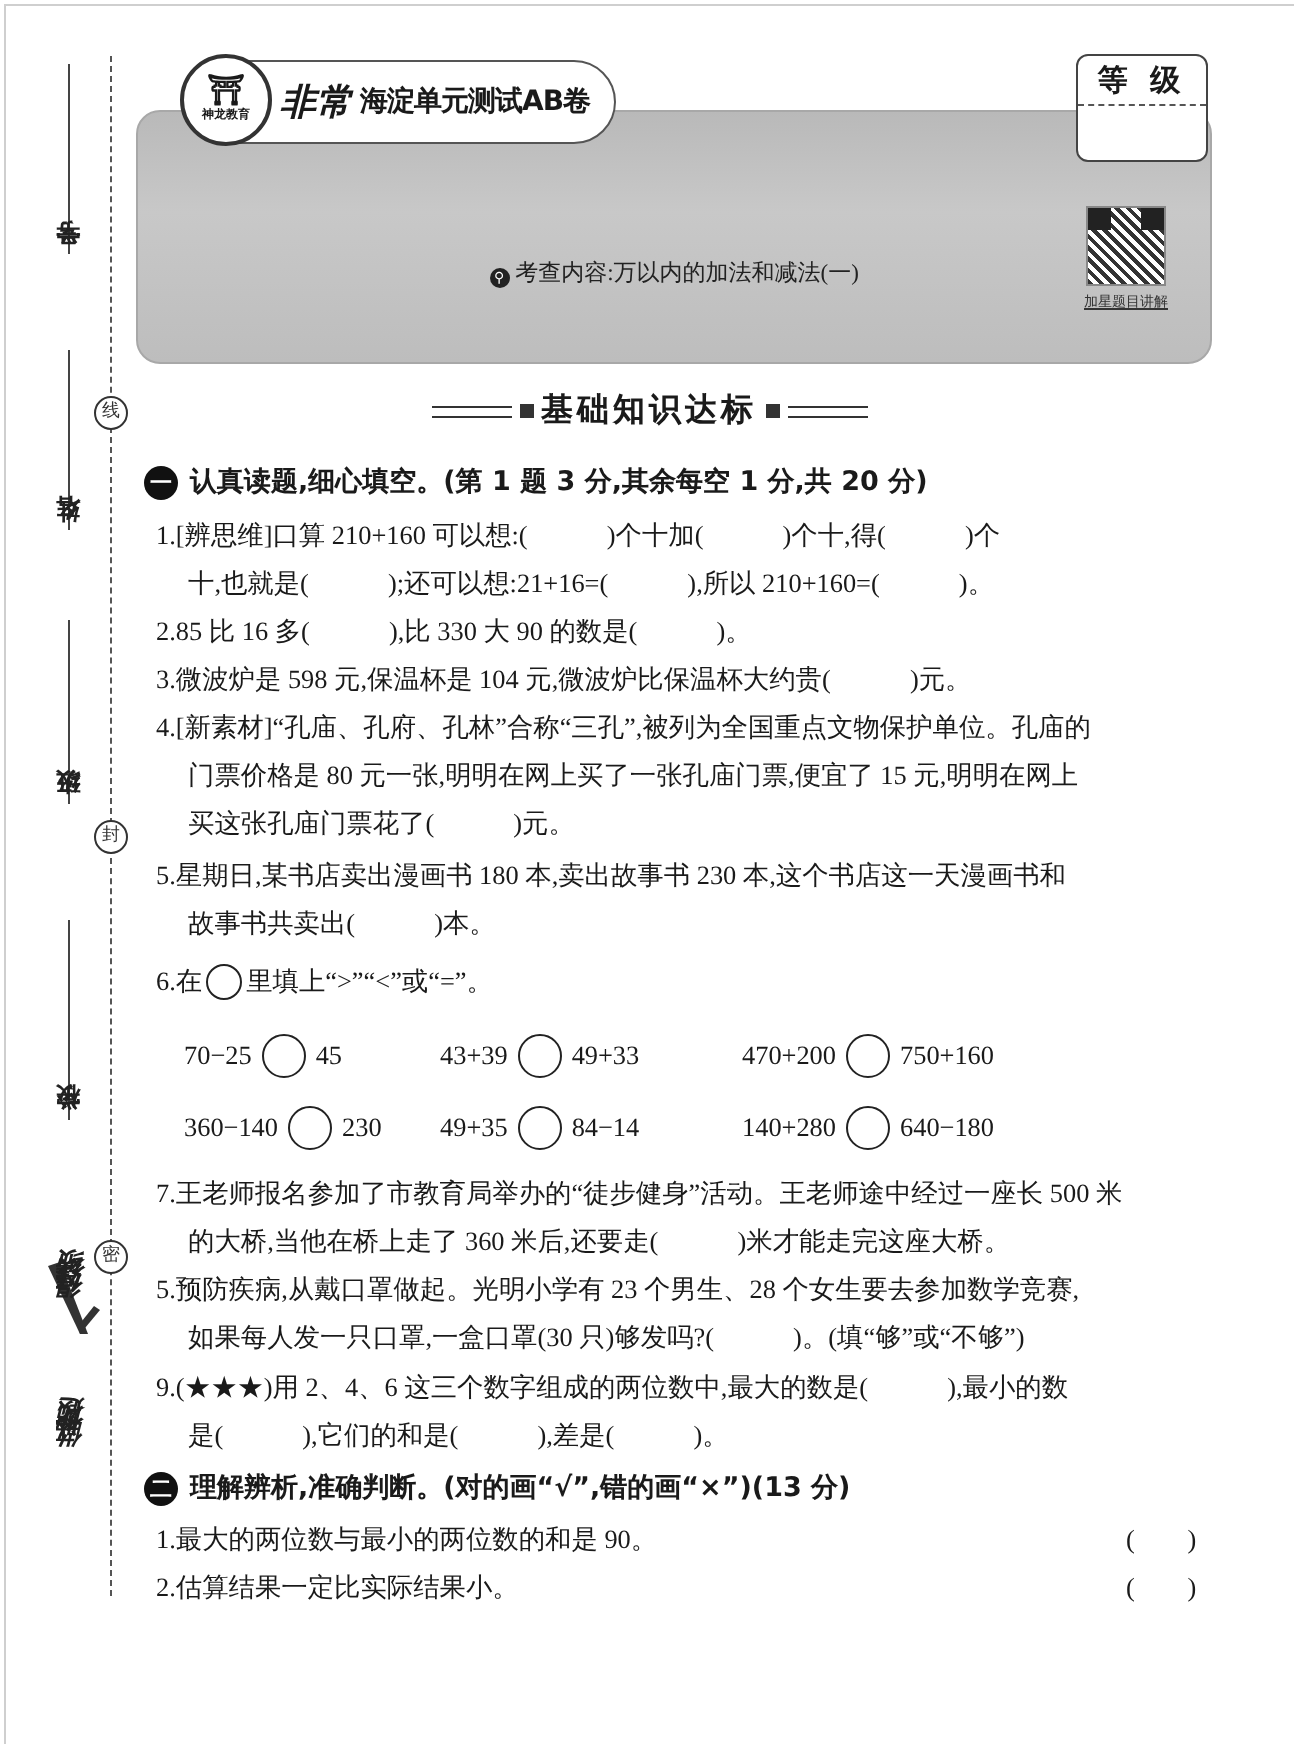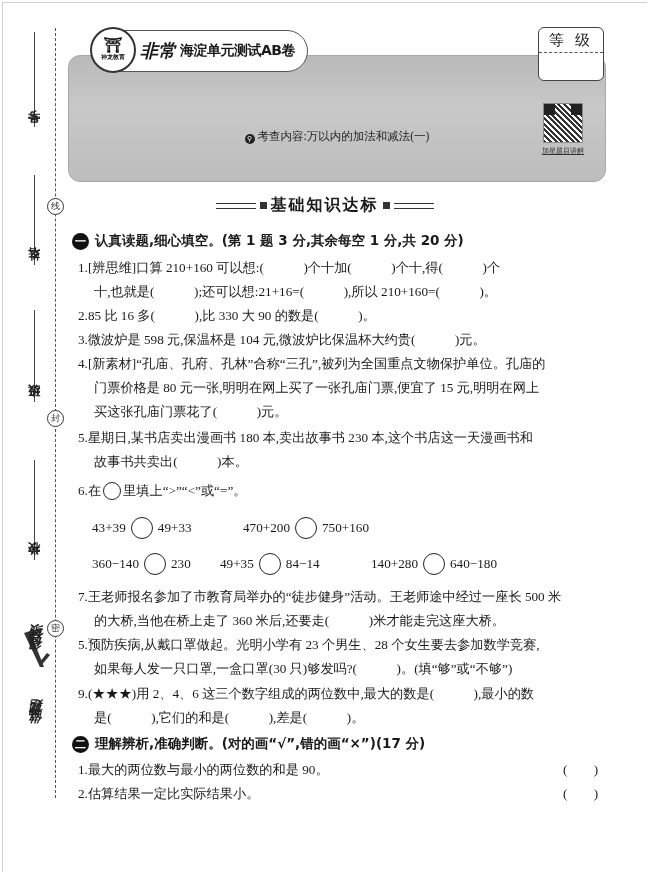--- a/index.html
+++ b/index.html
@@ -64,21 +64,21 @@
   .brand-logo .gate { font-size:15px; line-height:15px; font-weight:bold; font-family:"DejaVu Sans",sans-serif; }
   .brand-logo .sub { font-size:6px; font-family:"DejaVu Sans",sans-serif; font-weight:bold; }
   .brand-script { font-family:"DejaVu Serif",serif; font-style:italic; font-weight:bold; font-size:18px; margin-right:4px; }
   .brand-name { font-family:"DejaVu Sans",sans-serif; font-weight:bold; font-size:14px; letter-spacing:-0.5px; }
   .grade-box {
     position:absolute; left:538px; top:27px; width:66px; height:54px;
     background:#fff; border:1px solid #444; border-radius:6px; box-sizing:border-box;
   }
   .grade-title {
     height:24px; border-bottom:1px dashed #555; text-align:center;
-    font-family:"DejaVu Sans",sans-serif; font-weight:normal; font-size:15px; line-height:24px; letter-spacing:3px;
+    font-family:"DejaVu Sans",sans-serif; font-weight:bold; font-size:15px; line-height:24px; letter-spacing:3px;
   }
   .main-title {
     position:absolute; left:0; width:100%; top:32px; text-align:center;
     font-family:"DejaVu Sans",sans-serif; font-weight:bold; font-size:24px; letter-spacing:3px; color:#111;
   }
   .subline {
     position:absolute; left:0; width:100%; text-align:center; font-size:11.5px; color:#222;
   }
   .subline .ico {
     display:inline-block; width:10px; height:10px; border-radius:50%; background:#222; color:#fff;
@@ -204,20 +204,25 @@
 <div class="q" style="top:429px">5.星期日,某书店卖出漫画书 180 本,卖出故事书 230 本,这个书店这一天漫画书和</div>
 <div class="q indent" style="top:453px">故事书共卖出(　　　)本。</div>
 
 <div class="q" style="top:482px; display:flex; align-items:flex-start">
   <span>6.在</span>
     <span class="circle small"></span>
     <span>里填上“&gt;”“&lt;”或“=”。</span>
 </div>
 
 <div class="cmp-row" style="top:517px">
+  <div class="cmp" style="width:128px">
+    <span>70−25</span>
+      <span class="circle"></span>
+      <span>45</span>
+  </div>
   <div class="cmp" style="width:151px">
     <span>43+39</span>
       <span class="circle"></span>
       <span>49+33</span>
   </div>
   <div class="cmp">
     <span>470+200</span>
       <span class="circle"></span>
       <span>750+160</span>
   </div>
@@ -245,20 +250,20 @@
 <div class="q indent" style="top:612px">的大桥,当他在桥上走了 360 米后,还要走(　　　)米才能走完这座大桥。</div>
 
 <div class="q" style="top:636px">5.预防疾病,从戴口罩做起。光明小学有 23 个男生、28 个女生要去参加数学竞赛,</div>
 <div class="q indent" style="top:660px">如果每人发一只口罩,一盒口罩(30 只)够发吗?(　　　)。(填“够”或“不够”)</div>
 
 <div class="q" style="top:685px">9.(★★★)用 2、4、6 这三个数字组成的两位数中,最大的数是(　　　),最小的数</div>
 <div class="q indent" style="top:709px">是(　　　),它们的和是(　　　),差是(　　　)。</div>
 
 <div class="sec" style="top:735px">
   <span class="sec-badge">二</span>
-  <span>理解辨析,准确判断。(对的画“√”,错的画“×”)(17 分)</span>
+  <span>理解辨析,准确判断。(对的画“√”,错的画“×”)(13 分)</span>
 </div>
 
 <div class="q" style="top:761px">1.最大的两位数与最小的两位数的和是 90。</div>
 <div class="paren-right" style="top:761px">(　　)</div>
 
 <div class="q" style="top:785px">2.估算结果一定比实际结果小。</div>
 <div class="paren-right" style="top:785px">(　　)</div>
 
 </body></html>

